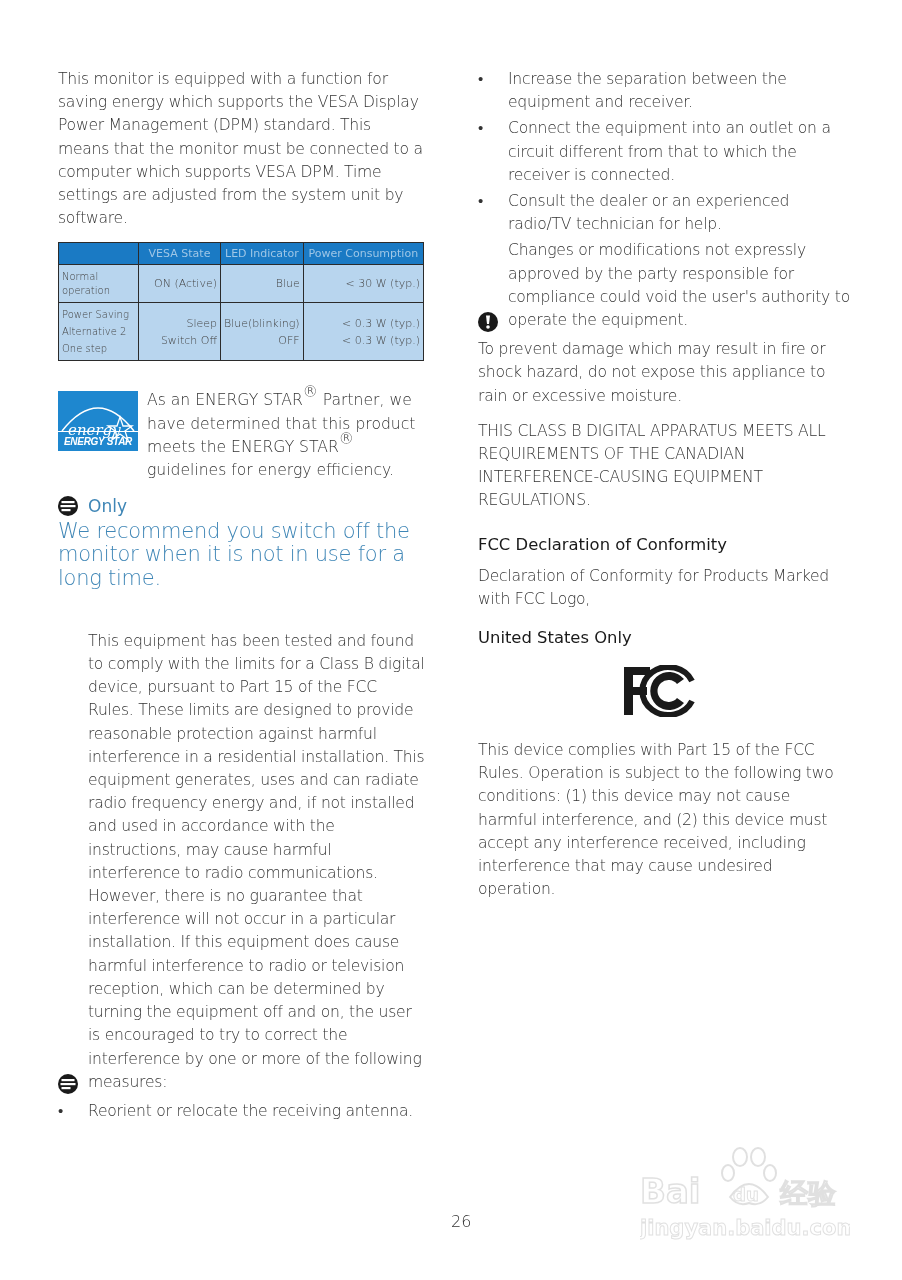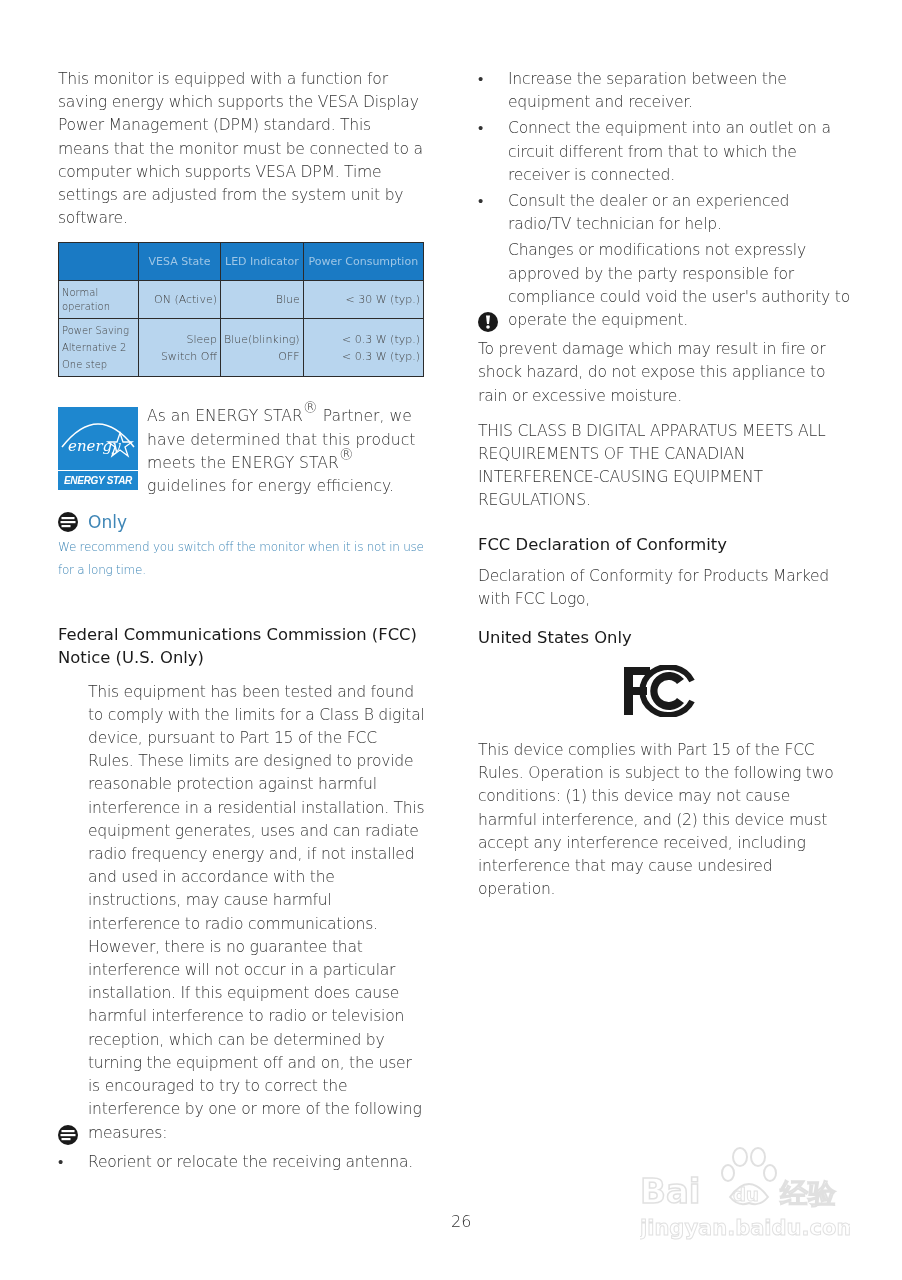--- a/index.html
+++ b/index.html
@@ -4,35 +4,35 @@
 <style>
   * { box-sizing: border-box; margin: 0; padding: 0; }
   html, body { width: 902px; height: 1280px; background: #ffffff; overflow: hidden; }
   body { position: relative; font-family: "DejaVu Sans", sans-serif; color: #2b2b2b; font-weight: 300; }
   .col { position: absolute; top: 68px; }
   .col-left { left: 58px; width: 368px; }
   .col-right { left: 478px; width: 372px; }
   p, li, .txt { font-size: 15.6px; line-height: 23.2px; letter-spacing: -0.25px; color: #333; font-family: "DejaVu Sans", sans-serif; }
   .para { margin-bottom: 12px; }
   table.vesa { width: 366px; border-collapse: collapse; margin: 8px 0 28px 0; font-size: 11px; }
-  table.vesa th { background: #1a7ac4; color: #9ec6e6; font-weight: normal; height: 38px; border: 1.5px solid #2b2b2b; font-size: 11px; padding: 0 3px; }
+  table.vesa th { background: #1a7ac4; color: #9ec6e6; font-weight: normal; height: 22px; border: 1.5px solid #2b2b2b; font-size: 11px; padding: 0 3px; }
   table.vesa td { background: #b8d5ee; color: #444; border: 1.5px solid #2b2b2b; font-size: 11px; line-height: 17px; text-align: right; vertical-align: middle; padding: 0 3px; }
   table.vesa td.rowhead { text-align: left; padding-left: 3px; font-size: 10px; line-height: 14px; }
   table.vesa tr.r1 td { height: 38px; }
   table.vesa tr.r2 td { height: 58px; }
   .energy { display: flex; align-items: flex-start; margin-bottom: 14px; }
-  .energy-logo { width: 80px; height: 83px; background: #1e87cf; position: relative; margin-top: 2px; margin-right: 9px; flex: none; }
+  .energy-logo { width: 80px; height: 60px; background: #1e87cf; position: relative; margin-top: 2px; margin-right: 9px; flex: none; }
   .energy-logo .band { position: absolute; left: 0; right: 0; bottom: 0; height: 20px; border-top: 1.5px solid #fff; color: #fff; font-size: 10px; font-weight: bold; text-align: center; line-height: 19px; font-family: "Liberation Sans", sans-serif; letter-spacing: -0.3px; font-style: italic; }
   .energy-logo svg { position: absolute; left: 0; top: 0; }
   .energy-text { font-size: 15.6px; line-height: 23.2px; color: #333; }
   sup { font-size: 15px; vertical-align: 8px; line-height: 0; }
   .note-head { display: flex; align-items: center; margin-bottom: 4px; }
   .note-icon { width: 20px; height: 20px; margin-right: 10px; flex: none; }
   .note-label { color: #3f86b6; font-size: 17px; font-weight: normal; }
-  .note-text { color: #3f86b6; font-size: 12px; line-height: 23.2px; margin-bottom: 40px; }
+  .note-text { color: #3f86b6; font-size: 21px; line-height: 23.2px; margin-bottom: 40px; }
   .heading { font-size: 16.4px; line-height: 23.5px; color: #1a1a1a; font-weight: normal; margin-bottom: 11px; }
   .iconpara { display: flex; align-items: flex-end; }
   .iconpara .ic { width: 20px; height: 20px; margin-top: 1px; margin-right: 10px; flex: none; }
   ul.bul { list-style: none; }
   ul.bul li { display: flex; margin-bottom: 3px; }
   ul.bul li .dot { width: 30px; flex: none; font-size: 15px; }
   .fcc-logo { display: flex; justify-content: center; margin: 16px 0 22px -10px; }
   .page-num { position: absolute; left: 451px; top: 1212px; font-size: 16px; color: #333; }
   .watermark { position: absolute; left: 640px; top: 1145px; width: 210px; height: 100px; opacity: 0.55; }
 </style>
@@ -94,21 +94,20 @@
     <svg class="note-icon" viewBox="0 0 20 20">
       <circle cx="10" cy="10" r="10" fill="#1a1a1a"></circle>
       <rect x="3.5" y="5" width="13" height="2.2" fill="#fff"></rect>
       <rect x="2.5" y="9" width="15" height="2.2" fill="#fff"></rect>
       <rect x="3.5" y="13" width="9" height="2.2" fill="#fff"></rect>
     </svg>
     <span class="note-label">Only</span>
   </div>
   <p class="note-text">We recommend you switch off the monitor when it is not in use for a long time.</p>
 
-  <div class="heading">Federal Communications Commission (FCC) Notice (U.S. Only)</div>
 
   <div class="iconpara">
     <svg class="ic" viewBox="0 0 20 20">
       <circle cx="10" cy="10" r="10" fill="#1a1a1a"></circle>
       <rect x="3.5" y="5" width="13" height="2.2" fill="#fff"></rect>
       <rect x="2.5" y="9" width="15" height="2.2" fill="#fff"></rect>
       <rect x="3.5" y="13" width="9" height="2.2" fill="#fff"></rect>
     </svg>
     <p>This equipment has been tested and found to comply with the limits for a Class B digital device, pursuant to Part 15 of the FCC Rules. These limits are designed to provide reasonable protection against harmful interference in a residential installation. This equipment generates, uses and can radiate radio frequency energy and, if not installed and used in accordance with the instructions, may cause harmful interference to radio communications. However, there is no guarantee that interference will not occur in a particular installation. If this equipment does cause harmful interference to radio or television reception, which can be determined by turning the equipment off and on, the user is encouraged to try to correct the interference by one or more of the following measures:</p>
   </div>

